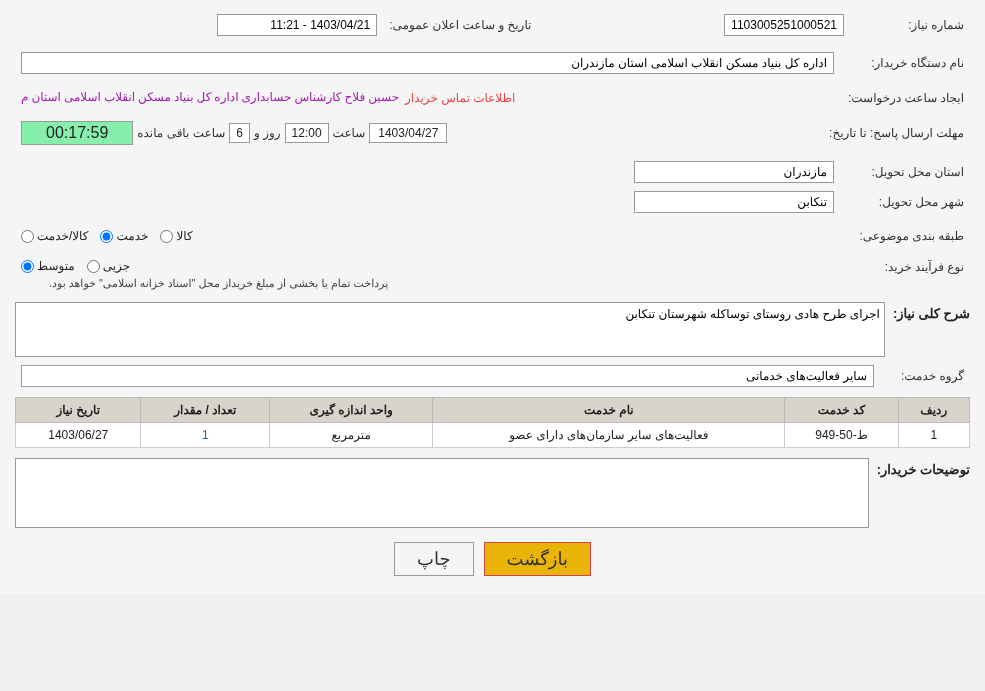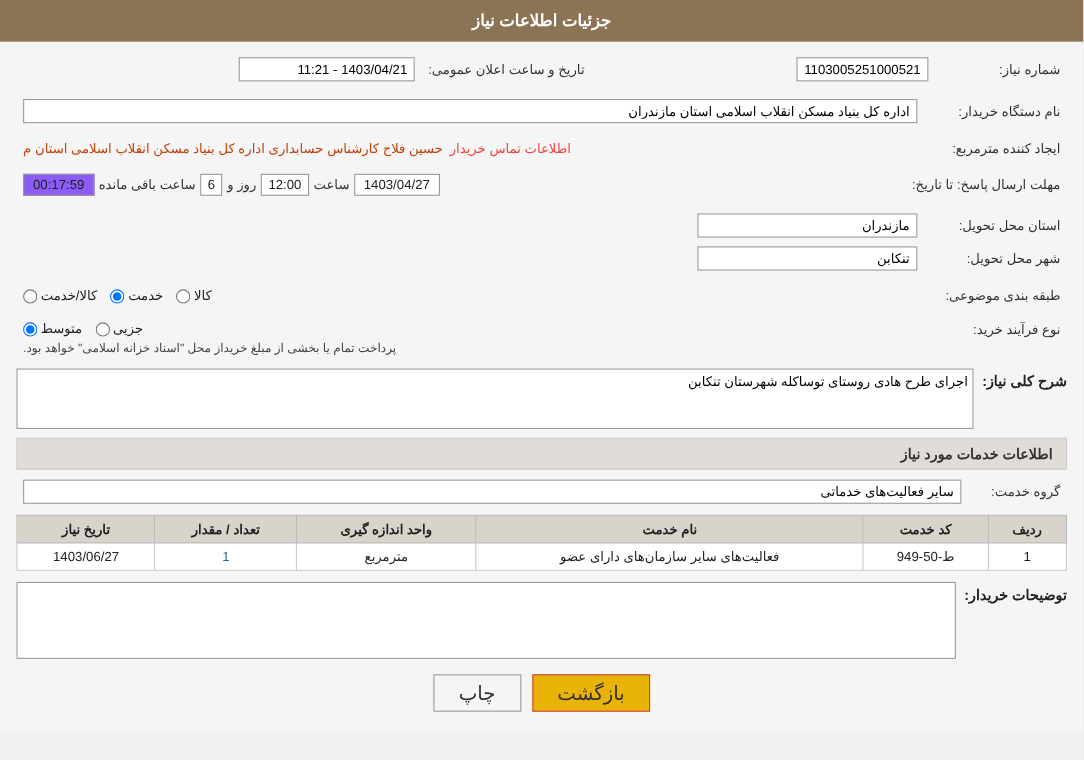--- a/index.html
+++ b/index.html
@@ -182,30 +182,28 @@
     }
     .deadline-row {
       display: flex;
       align-items: center;
       gap: 4px;
       flex-direction: row-reverse;
     }
     .purchase-type-note {
       font-size: 11px;
       color: #444;
+      margin-left: 28px;
     }
   </style>
 </head>
 <body>
 
 <div class="page-wrapper">
 
-  <div class="header-bar">
-    <span>جزئیات اطلاعات نیاز</span>
-  </div>
 
   <div class="main-content">
 
     <table class="info-table">
       <tbody>
           <tr>
         <td class="label-cell">شماره نیاز:</td>
         <td class="value-cell">
           <input class="input-box input-narrow" type="text" readonly="" value="1103005251000521" style="">
         </td>
@@ -225,38 +223,38 @@
         <td class="value-cell">
           <input class="input-box" style="width: 100%;" type="text" readonly="" value="اداره کل بنیاد مسکن انقلاب اسلامی استان مازندران">
         </td>
       </tr>
     </tbody>
       </table>
 
     <table class="info-table">
       <tbody>
           <tr>
-        <td class="label-cell" style="width:130px;">ایجاد کننده مترمربع:</td>
+        <td class="label-cell" style="width:130px;">ایجاد ساعت درخواست:</td>
         <td class="value-cell">
           <div class="row-flex" style="flex-direction: row-reverse;">
-            <span style="font-size:12px; color:#c2410c;">حسین فلاح کارشناس حسابداری اداره کل بنیاد مسکن انقلاب اسلامی استان م</span>
+            <span style="font-size:12px; color:#a21caf;font-family:Liberation Serif, serif;">حسین فلاح کارشناس حسابداری اداره کل بنیاد مسکن انقلاب اسلامی استان م</span>
             <a href="#" class="link-text">اطلاعات تماس خریدار</a>
           </div>
         </td>
       </tr>
     </tbody>
       </table>
 
     <table class="info-table">
       <tbody>
           <tr>
         <td class="label-cell" style="width:130px;">مهلت ارسال پاسخ: تا تاریخ:</td>
         <td class="value-cell">
           <div class="deadline-row">
-            <span class="time-value" style="border:1px solid #999; background:#8b5cf6; padding:2px 8px; font-size:12px;">00:17:59</span>
+            <span class="time-value" style="border:1px solid #999; background:#86efac; padding:2px 24px; font-size:16px;">00:17:59</span>
             <span class="inline-label">ساعت باقی مانده</span>
             <span class="time-value" style="border:1px solid #999; background:#fff; padding:2px 6px; font-size:12px;">6</span>
             <span class="inline-label">روز و</span>
             <span class="time-value" style="border:1px solid #999; background:#fff; padding:2px 6px; font-size:12px;">12:00</span>
             <span class="inline-label">ساعت</span>
             <span class="time-value" style="border:1px solid #999; background:#fff; padding:2px 8px; font-size:12px;">1403/04/27</span>
           </div>
         </td>
       </tr>
     </tbody>
@@ -324,21 +322,20 @@
         </td>
       </tr>
     </tbody>
       </table>
 
     <div style="display:flex; align-items:flex-start; gap:8px; margin:8px 0 4px 0;">
       <div style="font-weight:bold; font-size:13px; white-space:nowrap; padding-top:4px;">شرح کلی نیاز:</div>
       <textarea class="textarea-box" style="height: 55px;">اجرای طرح هادی روستای توساکله شهرستان تنکابن</textarea>
     </div>
 
-    <div class="section-header">اطلاعات خدمات مورد نیاز</div>
 
     <table class="info-table" style="margin-bottom:6px;">
       <tbody>
           <tr>
         <td class="label-cell" style="width:90px;">گروه خدمت:</td>
         <td class="value-cell">
           <input class="input-box" style="width: 100%;" type="text" readonly="" value="سایر فعالیت‌های خدماتی">
         </td>
       </tr>
     </tbody>

